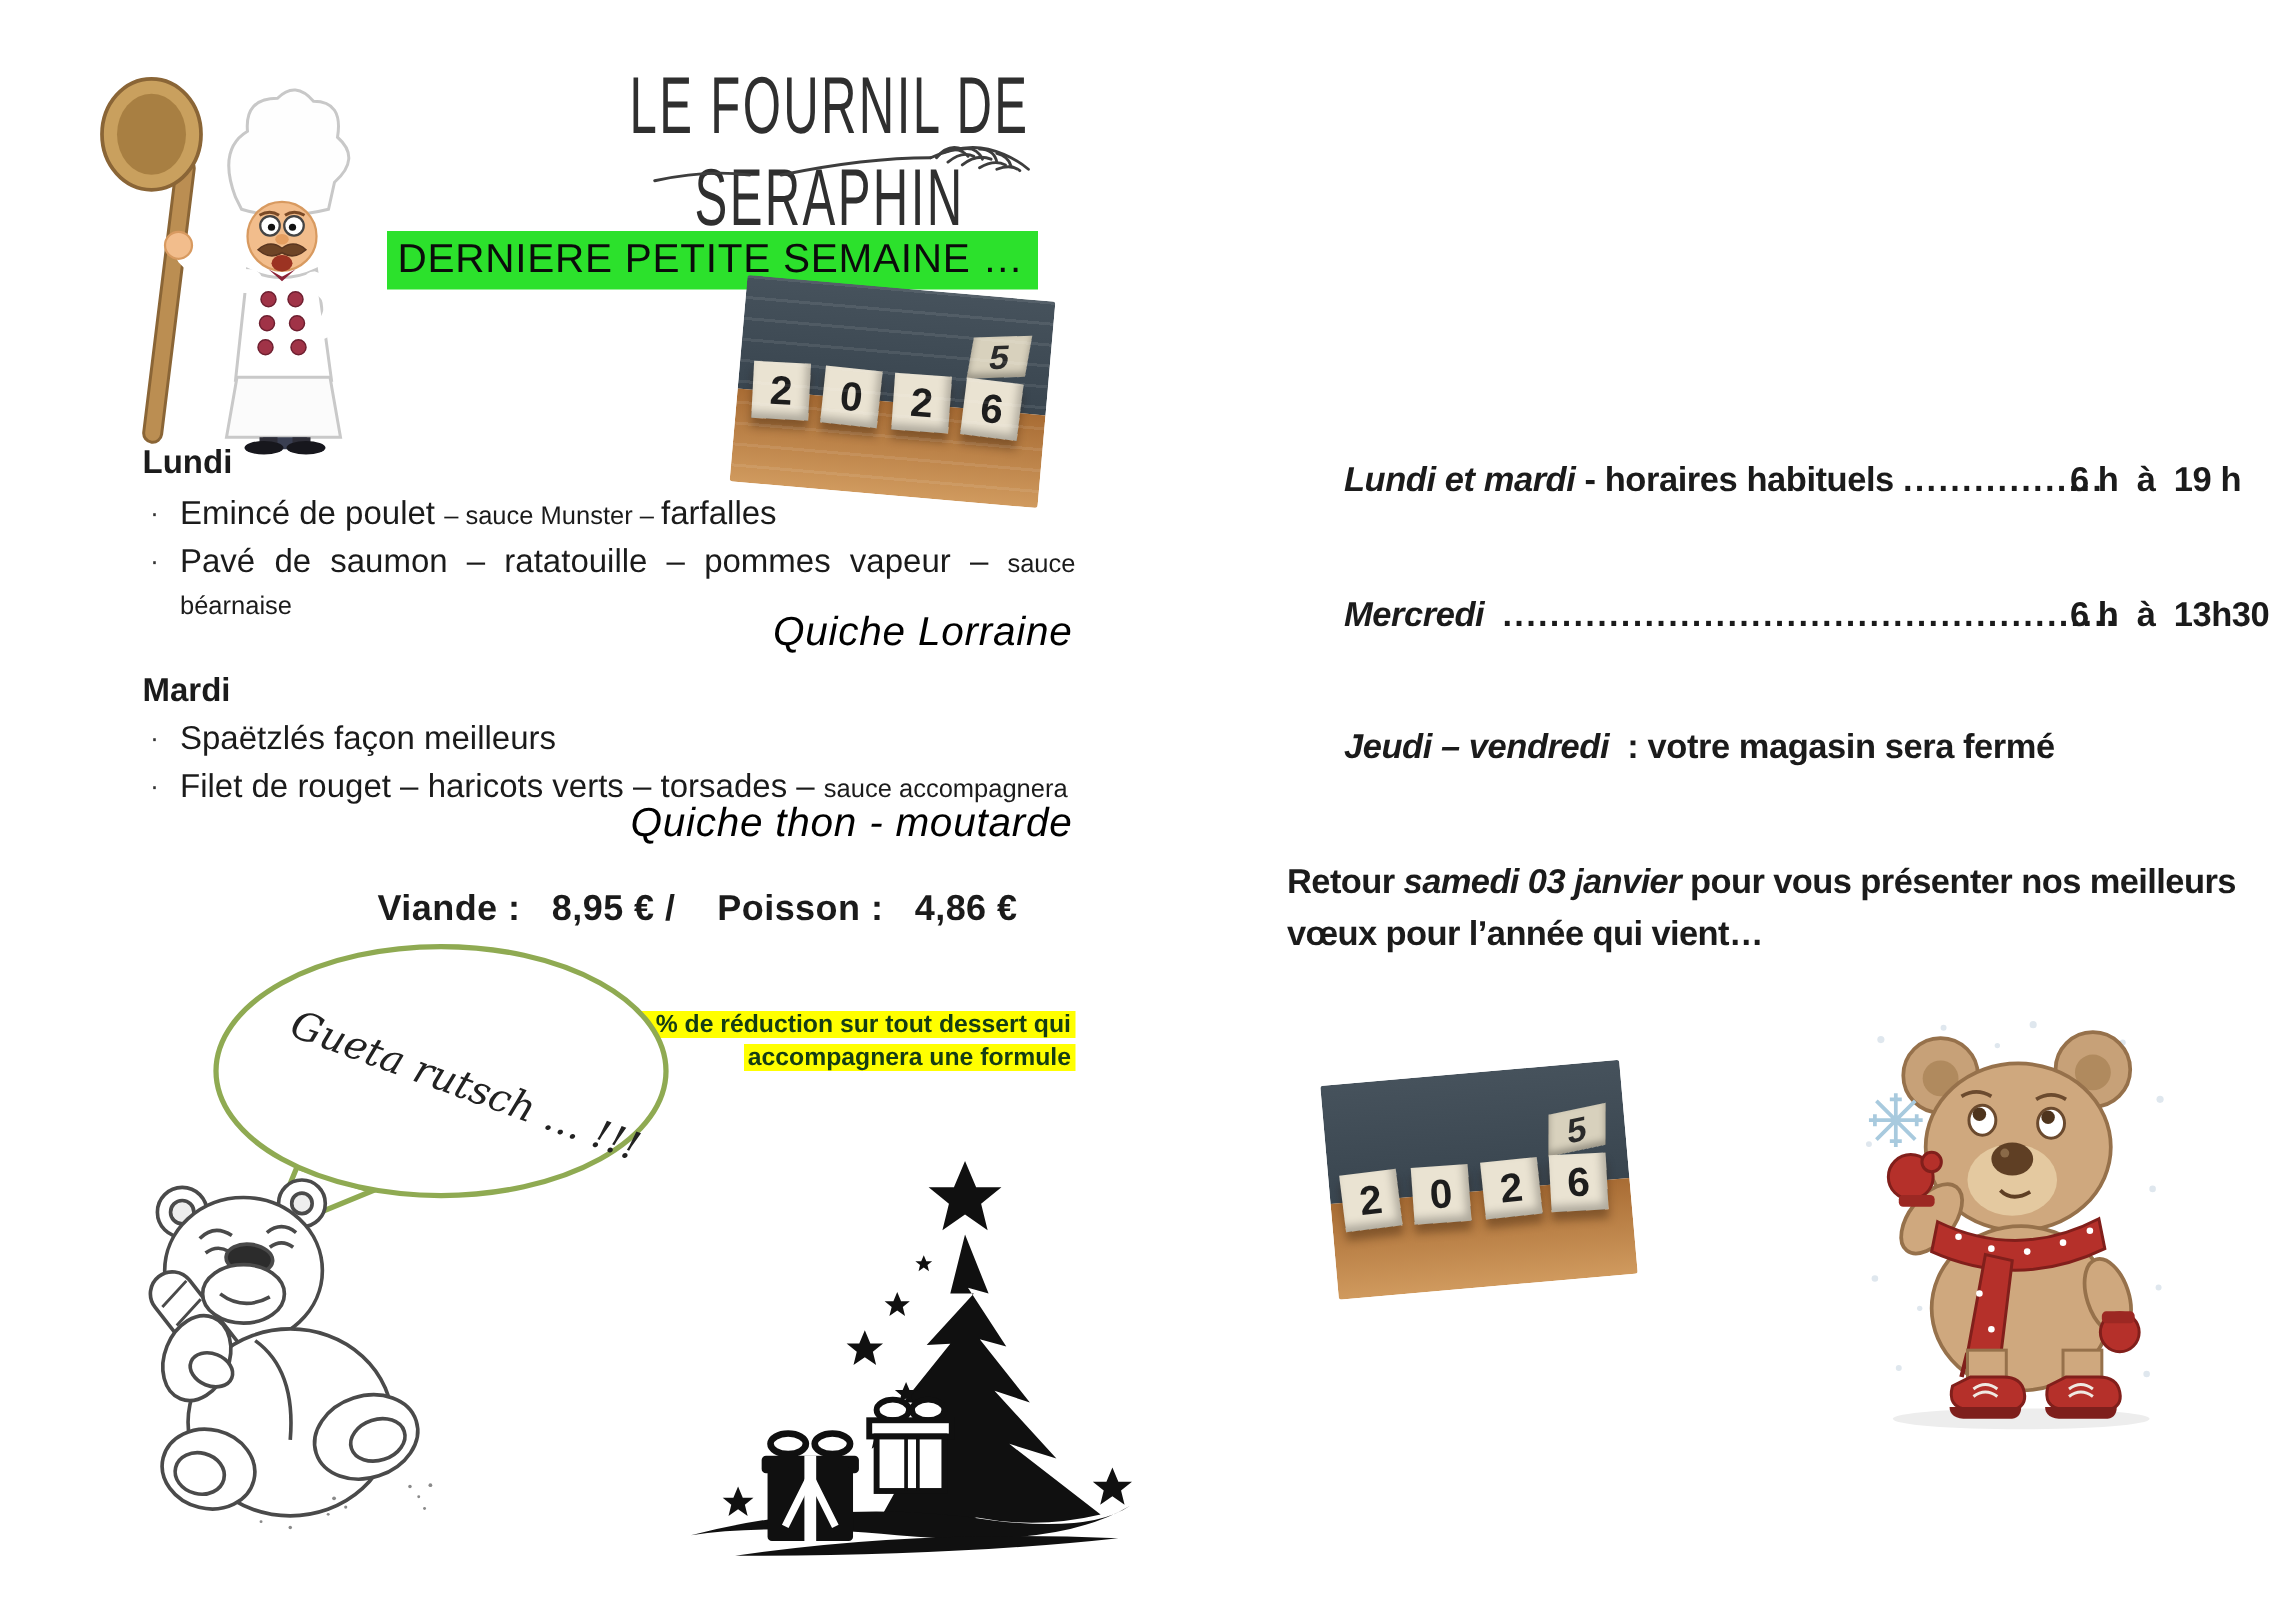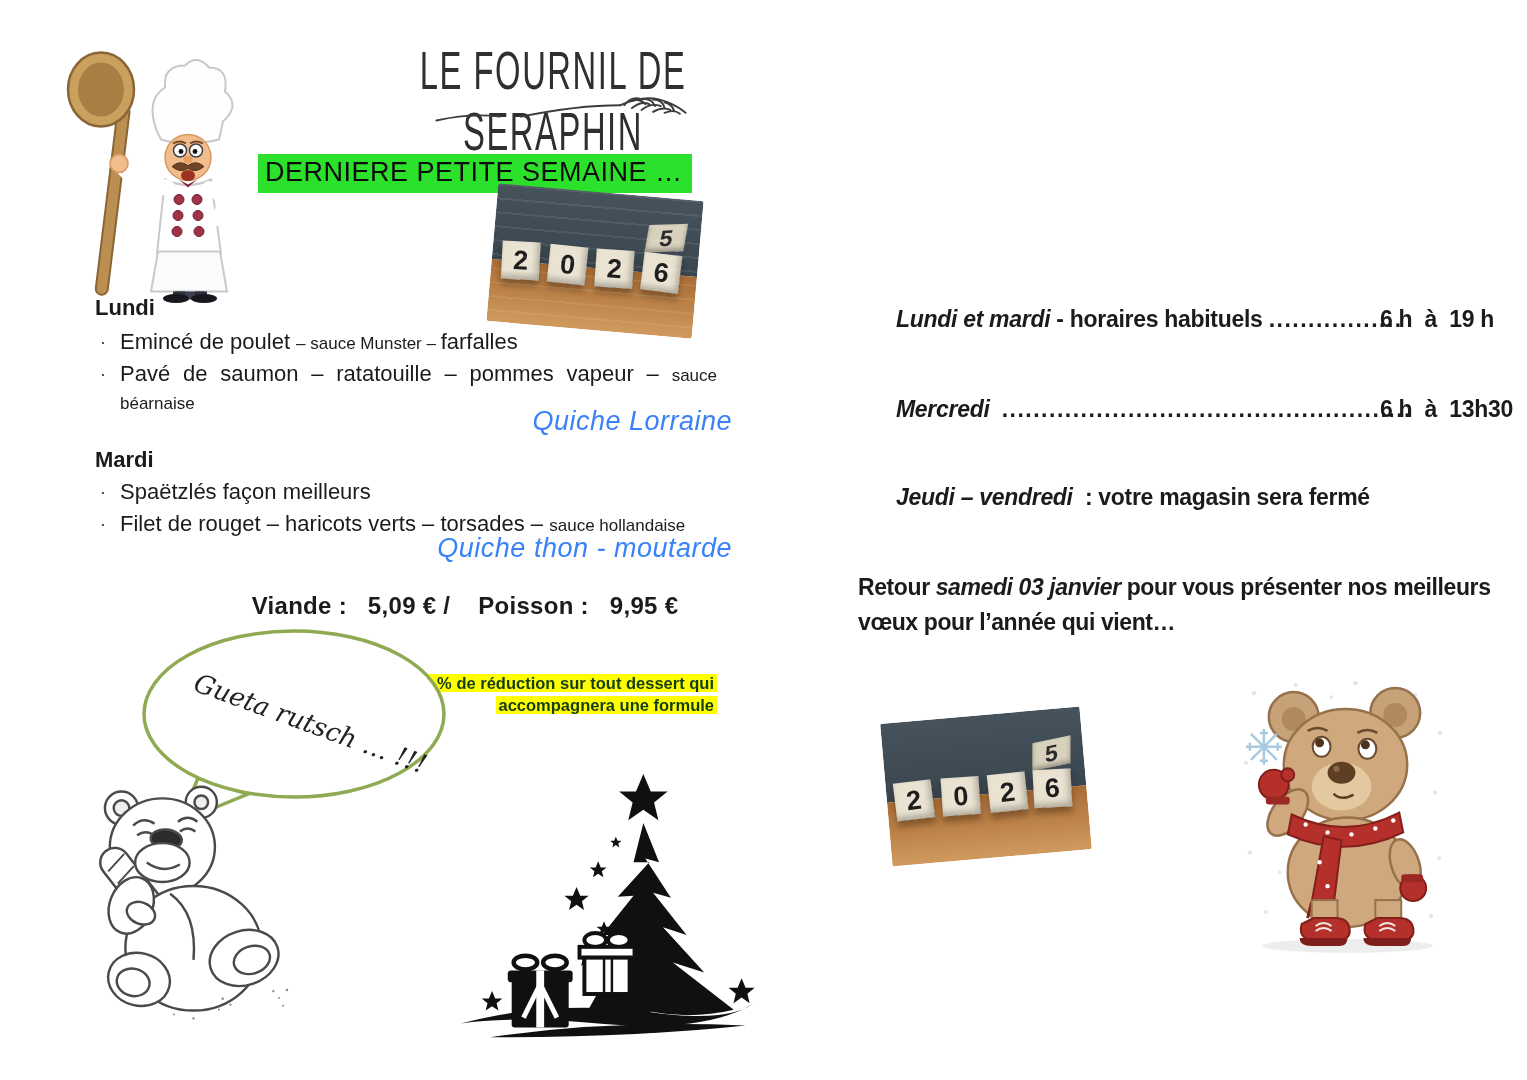--- a/index.html
+++ b/index.html
@@ -38,22 +38,22 @@
         font-size:23px;font-weight:700;color:#2a2a2a;transform:skewX(-12deg) rotate(-7deg);
         box-shadow:inset 0 -3px 5px rgba(0,0,0,.3);}
   .p1 .fliptop{left:153px;top:26px;} .p2 .fliptop{left:149px;top:30px;}
 
   
   .dayhead{left:95px;font-size:22px;font-weight:700;}
   .mi{left:95px;width:622px;padding-left:25px;box-sizing:border-box;font-size:22px;line-height:1.25;}
   .mi .blt{position:absolute;left:5px;top:3px;font-size:18px;color:#333;}
   .small{font-size:17px;}
   .just{text-align:justify;}
-  .quiche{left:410px;width:322px;text-align:right;font-size:27px;font-style:italic;
-          color:#3b82f6;letter-spacing:.5px;}
+  .quiche{left:393px;width:322px;text-align:right;font-size:27px;font-style:italic;
+          color:#000000;letter-spacing:.5px;}
 
   
   .price{left:235px;top:592px;width:460px;text-align:center;font-size:24px;font-weight:700;letter-spacing:.3px;}
   .accomp{left:350px;top:623px;width:370px;text-align:center;font-size:21px;font-weight:700;line-height:1.18;}
   .promo{left:365px;top:673px;width:352px;text-align:right;font-size:16.5px;font-weight:700;line-height:1.32;color:#143c14;}
   .promo .hl{background:#FFFF00;padding:0 3px;}
   .promo .dash{color:#333;padding-right:4px;}
 
   
   .hrow{left:896px;width:625px;font-size:23px;font-weight:700;letter-spacing:-0.3px;white-space:nowrap;}
@@ -147,25 +147,25 @@
   </div>
   <div class="abs quiche" style="top:406px">Quiche Lorraine</div>
 
   <div class="abs dayhead" style="top:447px">Mardi</div>
   <div class="abs mi" style="top:478px">
     <span class="blt">·</span>
     <span>Spaëtzlés façon meilleurs</span>
   </div>
   <div class="abs mi" style="top:510px">
     <span class="blt">·</span>
-    <span>Filet de rouget – haricots verts – torsades – </span><span class="small">sauce hollandaise</span>
+    <span>Filet de rouget – haricots verts – torsades – </span><span class="small">sauce accompagnera</span>
   </div>
   <div class="abs quiche" style="top:533px">Quiche thon - moutarde</div>
 
-  <div class="abs price pre">Viande :   5,09 € /    Poisson :   9,95 €</div>
+  <div class="abs price pre">Viande :   8,95 € /    Poisson :   4,86 €</div>
   <div class="abs promo">
     <span class="dash">-</span><span class="hl">20 % de réduction sur tout dessert qui</span><br>
     <span class="hl">accompagnera une formule</span>
   </div>
 
   <svg class="abs" style="left:136px;top:628px;width:312px;height:198px" viewBox="0 0 312 198">
     <polygon points="62,150 44,194 112,166" fill="#fff" stroke="#8FAA52" stroke-width="3.5"></polygon>
     <ellipse cx="158" cy="86" rx="150" ry="83" fill="#fff" stroke="#8FAA52" stroke-width="3.5"></ellipse>
     <text transform="translate(56,62) rotate(20)" font-size="26" font-style="italic" fill="#222">Gueta rutsch … !!!</text>
   </svg>

